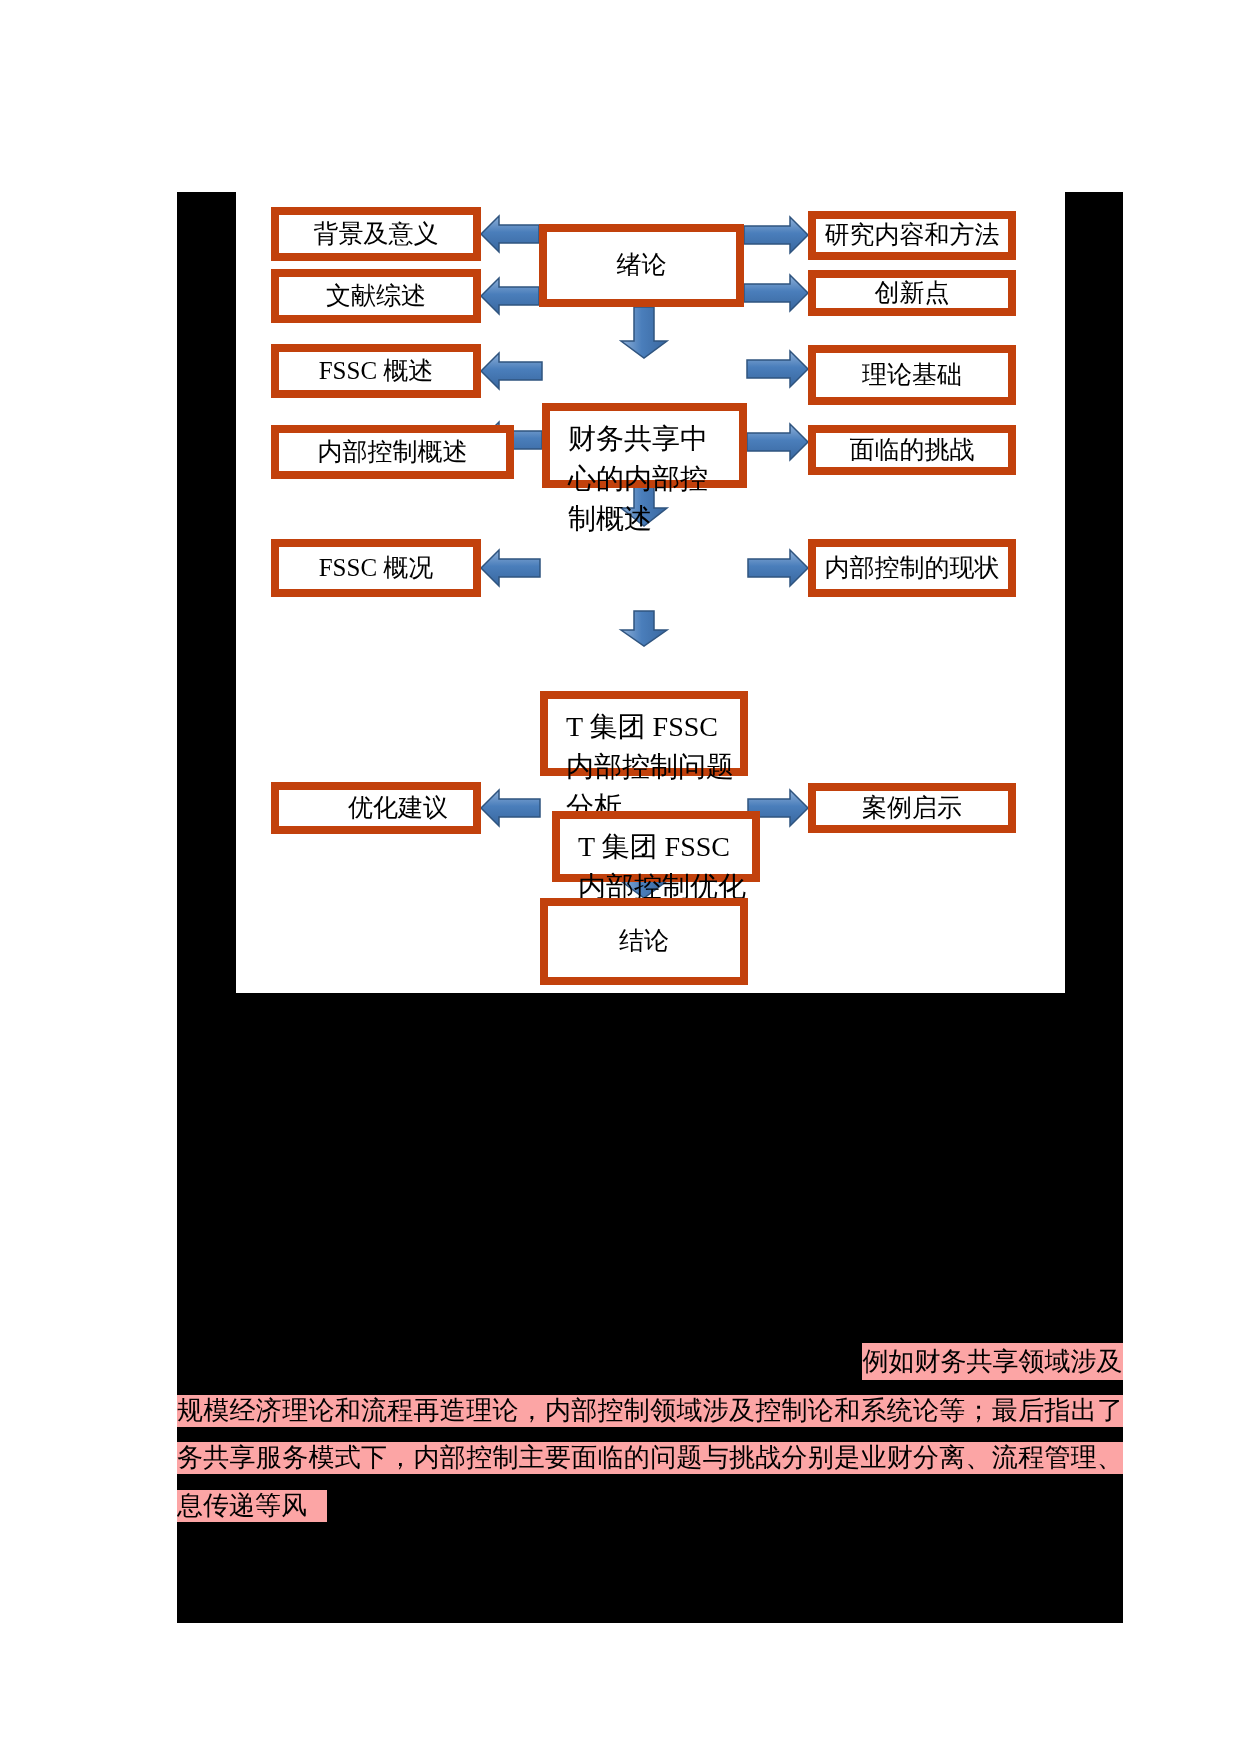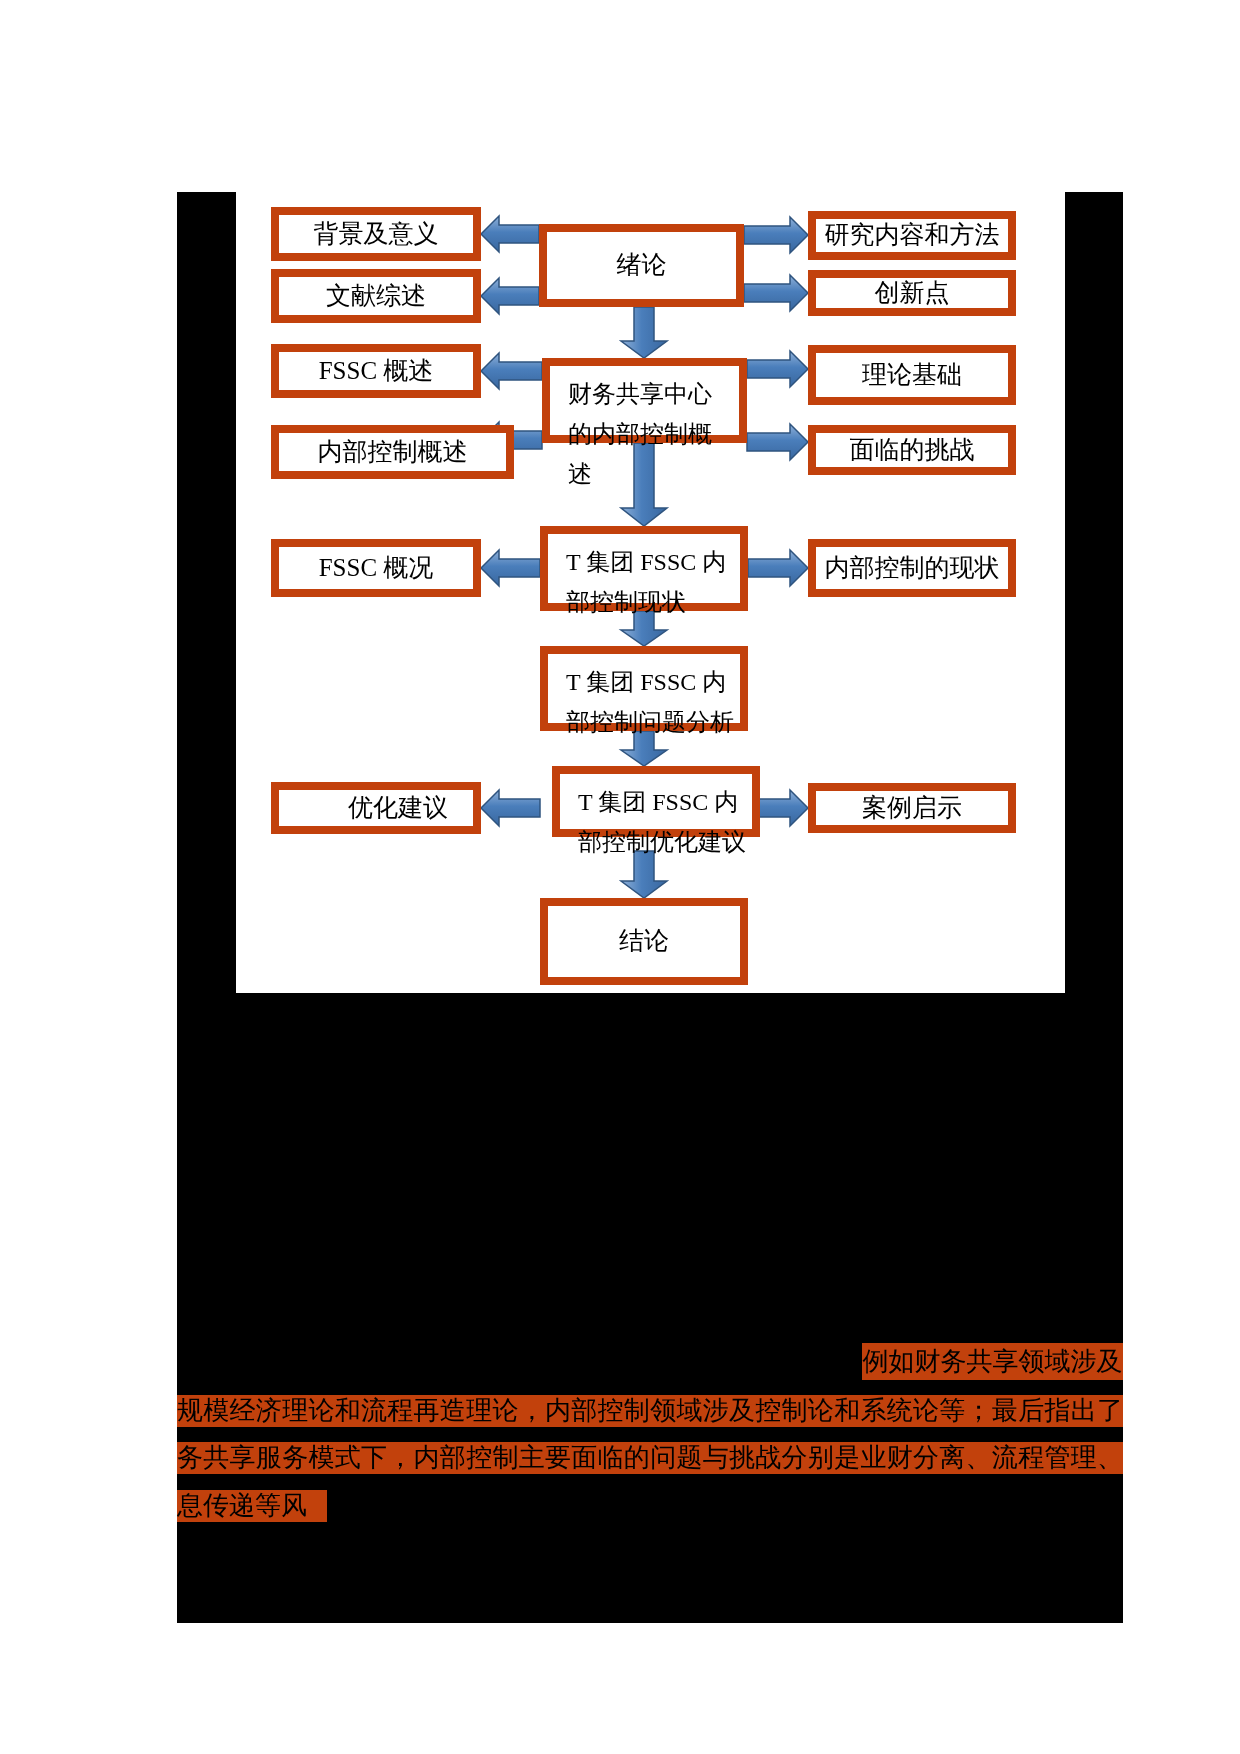--- a/index.html
+++ b/index.html
@@ -41,21 +41,22 @@
     white-space:nowrap;
   }
   .fbox.multi{
     justify-content:flex-start;
     align-items:flex-start;
     text-align:left;
     white-space:normal;
     word-break:break-all;
     padding:8px 6px 0 18px;
     line-height:40px;
-    font-size:24px;
+    font-size:28px;
+    margin-top:45px;
   }
   
   .c1{left:303px;top:32px;width:205px;height:83px;}
   .c2{left:306px;top:166px;width:205px;height:85px;}
   .c3{left:304px;top:334px;width:208px;height:85px;}
   .c4{left:304px;top:454px;width:208px;height:85px;}
   .c5{left:316px;top:574px;width:208px;height:71px;}
   .c6{left:304px;top:706px;width:208px;height:87px;}
   .l1{left:35px;top:15px;width:210px;height:54px;}
   .l2{left:35px;top:77px;width:210px;height:54px;}
@@ -65,21 +66,21 @@
   .l6{left:35px;top:590px;width:210px;height:52px;padding-left:44px;}
   .r1{left:572px;top:19px;width:208px;height:49px;}
   .r2{left:572px;top:78px;width:208px;height:46px;}
   .r3{left:572px;top:153px;width:208px;height:60px;}
   .r4{left:572px;top:233px;width:208px;height:50px;}
   .r5{left:572px;top:347px;width:208px;height:58px;}
   .r6{left:572px;top:591px;width:208px;height:50px;}
   
   .tband{
     position:absolute;
-    background:#c2410c;
+    background:#fca5a5;
     font-size:26px;
     overflow:hidden;
   }
   .band1{left:862px;top:1343px;width:261px;height:37px;line-height:37px;text-align:center;}
   .band2{left:177px;top:1395px;width:946px;height:32px;line-height:32px;text-align:justify;text-align-last:justify;}
   .band3{left:177px;top:1442px;width:946px;height:32px;line-height:32px;text-align:justify;text-align-last:justify;}
   .band4{left:177px;top:1490px;width:150px;height:32px;line-height:32px;text-align:left;}
 </style>
 </head>
 <body>
@@ -121,21 +122,20 @@
         <polygon points="508,92 554,92 554,83 572,101 554,119 554,110 508,110"></polygon>
         <polygon points="511,168 554,168 554,159 572,177 554,195 554,186 511,186"></polygon>
         <polygon points="511,241 554,241 554,232 572,250 554,268 554,259 511,259"></polygon>
         <polygon points="512,367 554,367 554,358 572,376 554,394 554,385 512,385"></polygon>
         <polygon points="512,607 554,607 554,598 572,616 554,634 554,625 512,625"></polygon>
       </g>
     </svg>
 
     <div class="fbox c1">绪论</div>
     <div class="fbox c2 multi">财务共享中心的内部控制概述</div>
-    <div class="fbox c3 multi">T 集团 FSSC 内部控制现状</div>
     <div class="fbox c4 multi">T 集团 FSSC 内部控制问题分析</div>
     <div class="fbox c5 multi">T 集团 FSSC 内部控制优化建议</div>
     <div class="fbox c6">结论</div>
 
     <div class="fbox l1">背景及意义</div>
     <div class="fbox l2">文献综述</div>
     <div class="fbox l3">FSSC 概述</div>
     <div class="fbox l4">内部控制概述</div>
     <div class="fbox l5">FSSC 概况</div>
     <div class="fbox l6">优化建议</div>

